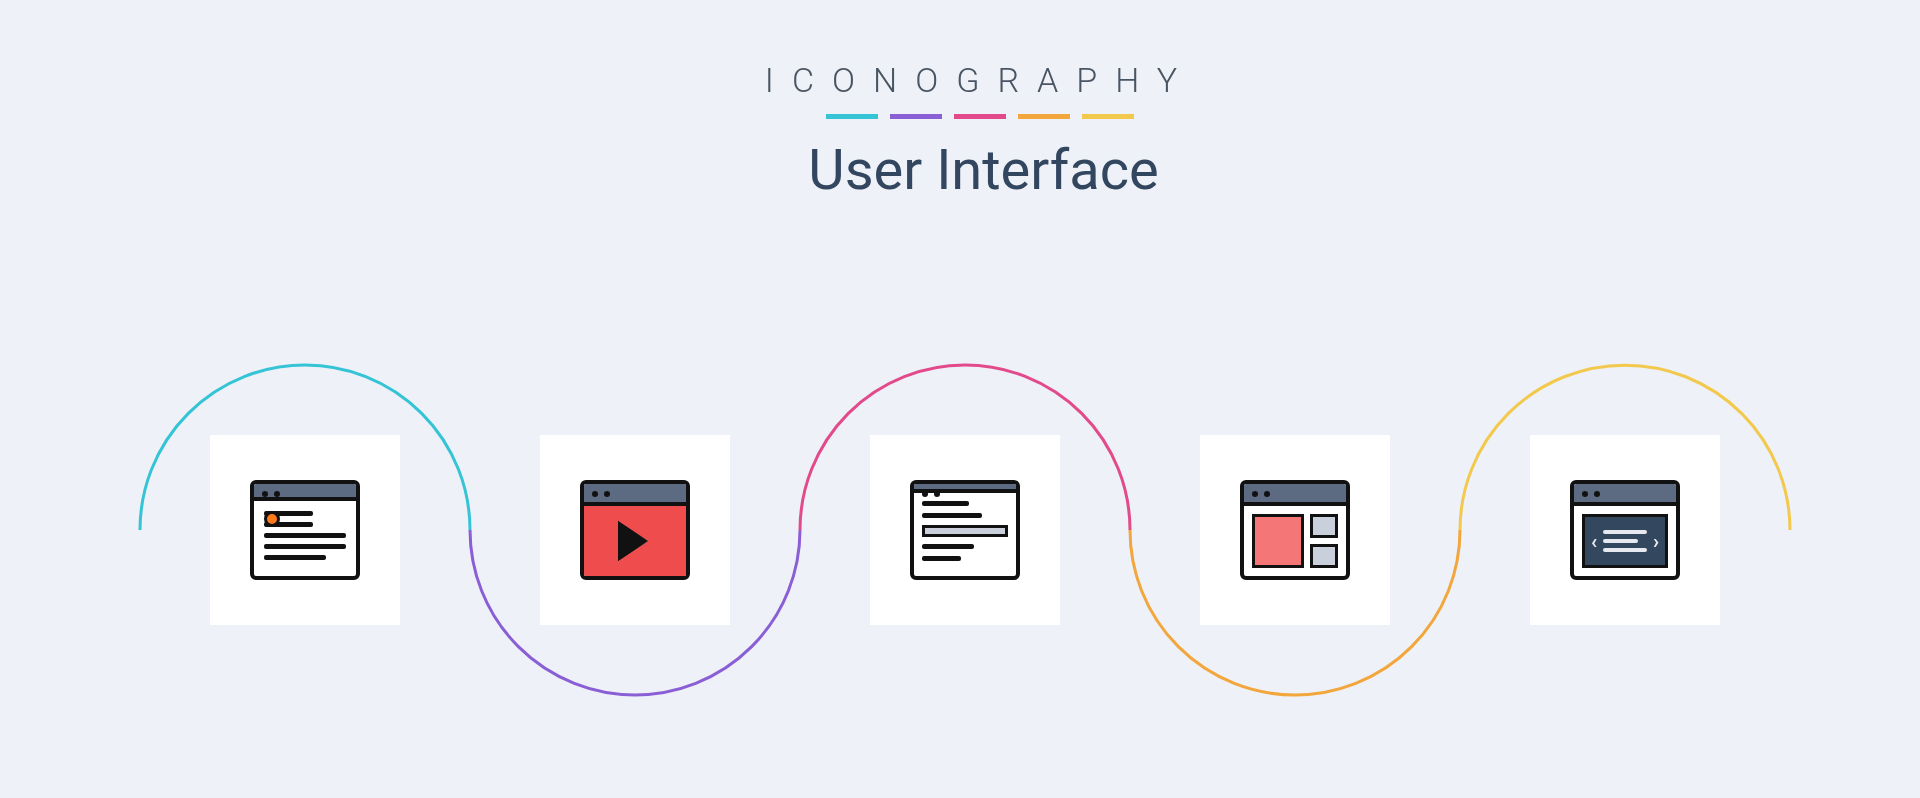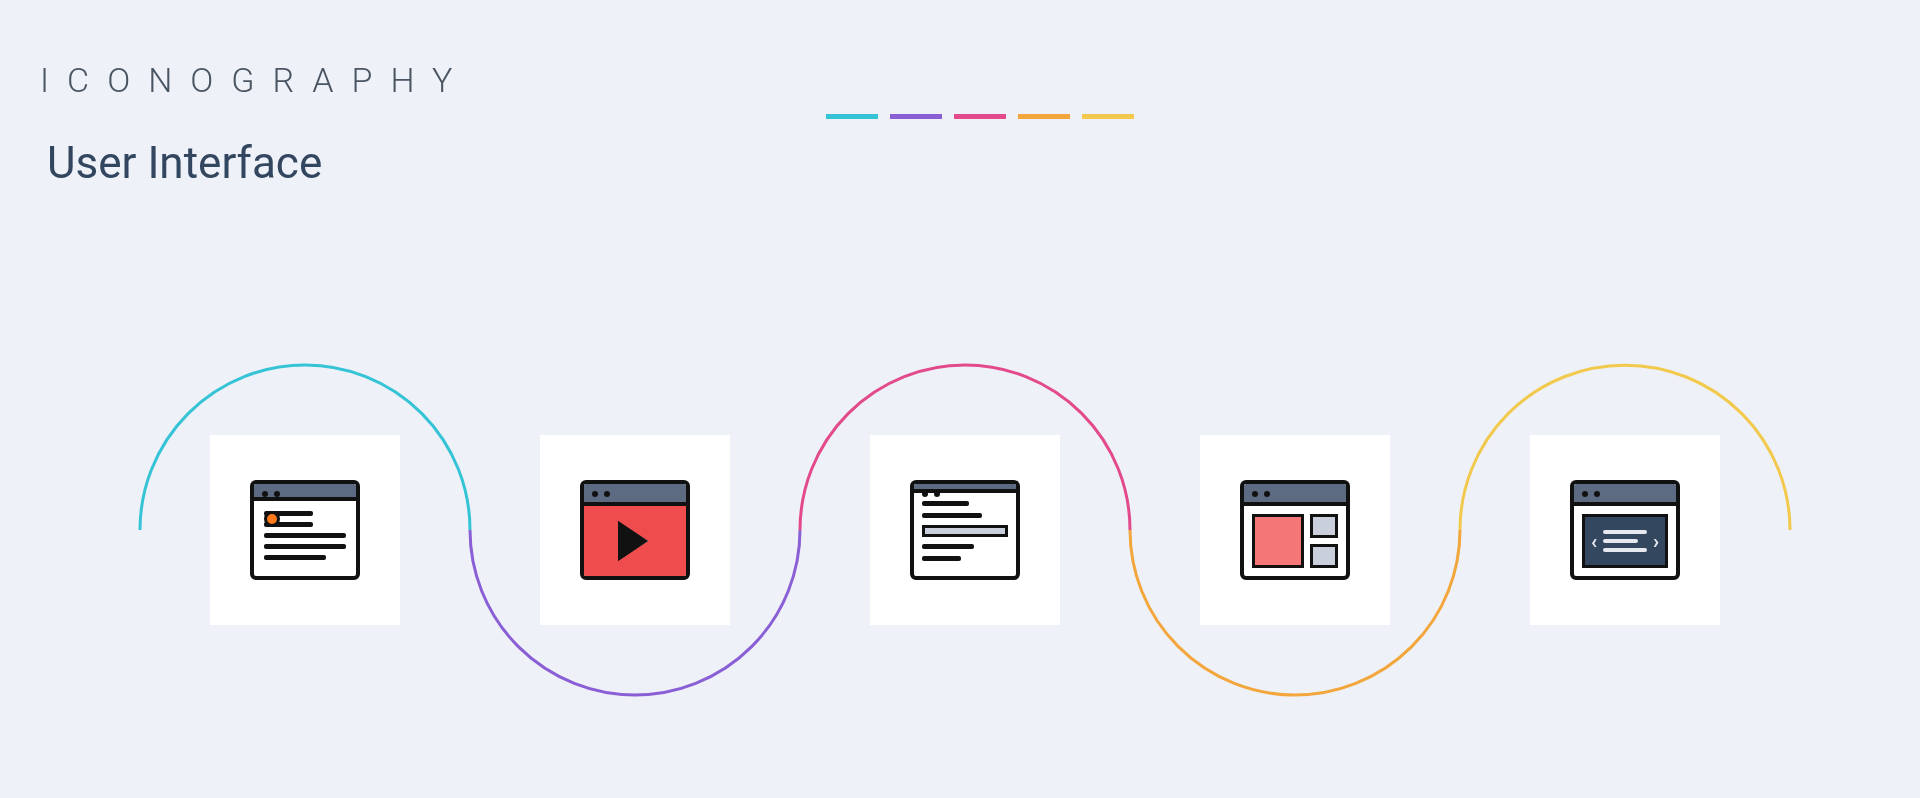--- a/index.html
+++ b/index.html
@@ -7,21 +7,21 @@
   body {
     background: #eef1f7;
     font-family: -apple-system, "Segoe UI", Roboto, Helvetica, Arial, sans-serif;
     position: relative;
     overflow: hidden;
   }
   .header {
     position: absolute;
     top: 60px;
     left: 0; right: 0;
-    text-align: left;
+    text-align: center;
     margin-left: 40px;
   }
   .brand {
     font-size: 34px;
     letter-spacing: 18px;
     font-weight: 300;
     color: #4a5563;
     text-transform: uppercase;
   }
   .divider {
@@ -32,21 +32,21 @@
     gap: 12px;
     justify-content: center;
   }
   .divider span {
     display: block;
     height: 5px;
     width: 52px;
   }
   .subtitle {
     margin-top: 18px;
-    font-size: 44px;
+    font-size: 56px;
     font-weight: 400;
     color: #32475f;
     padding-left: 7px;
   }
 
   .stage {
     position: absolute;
     top: 300px;
     left: 0;
     width: 1920px;

